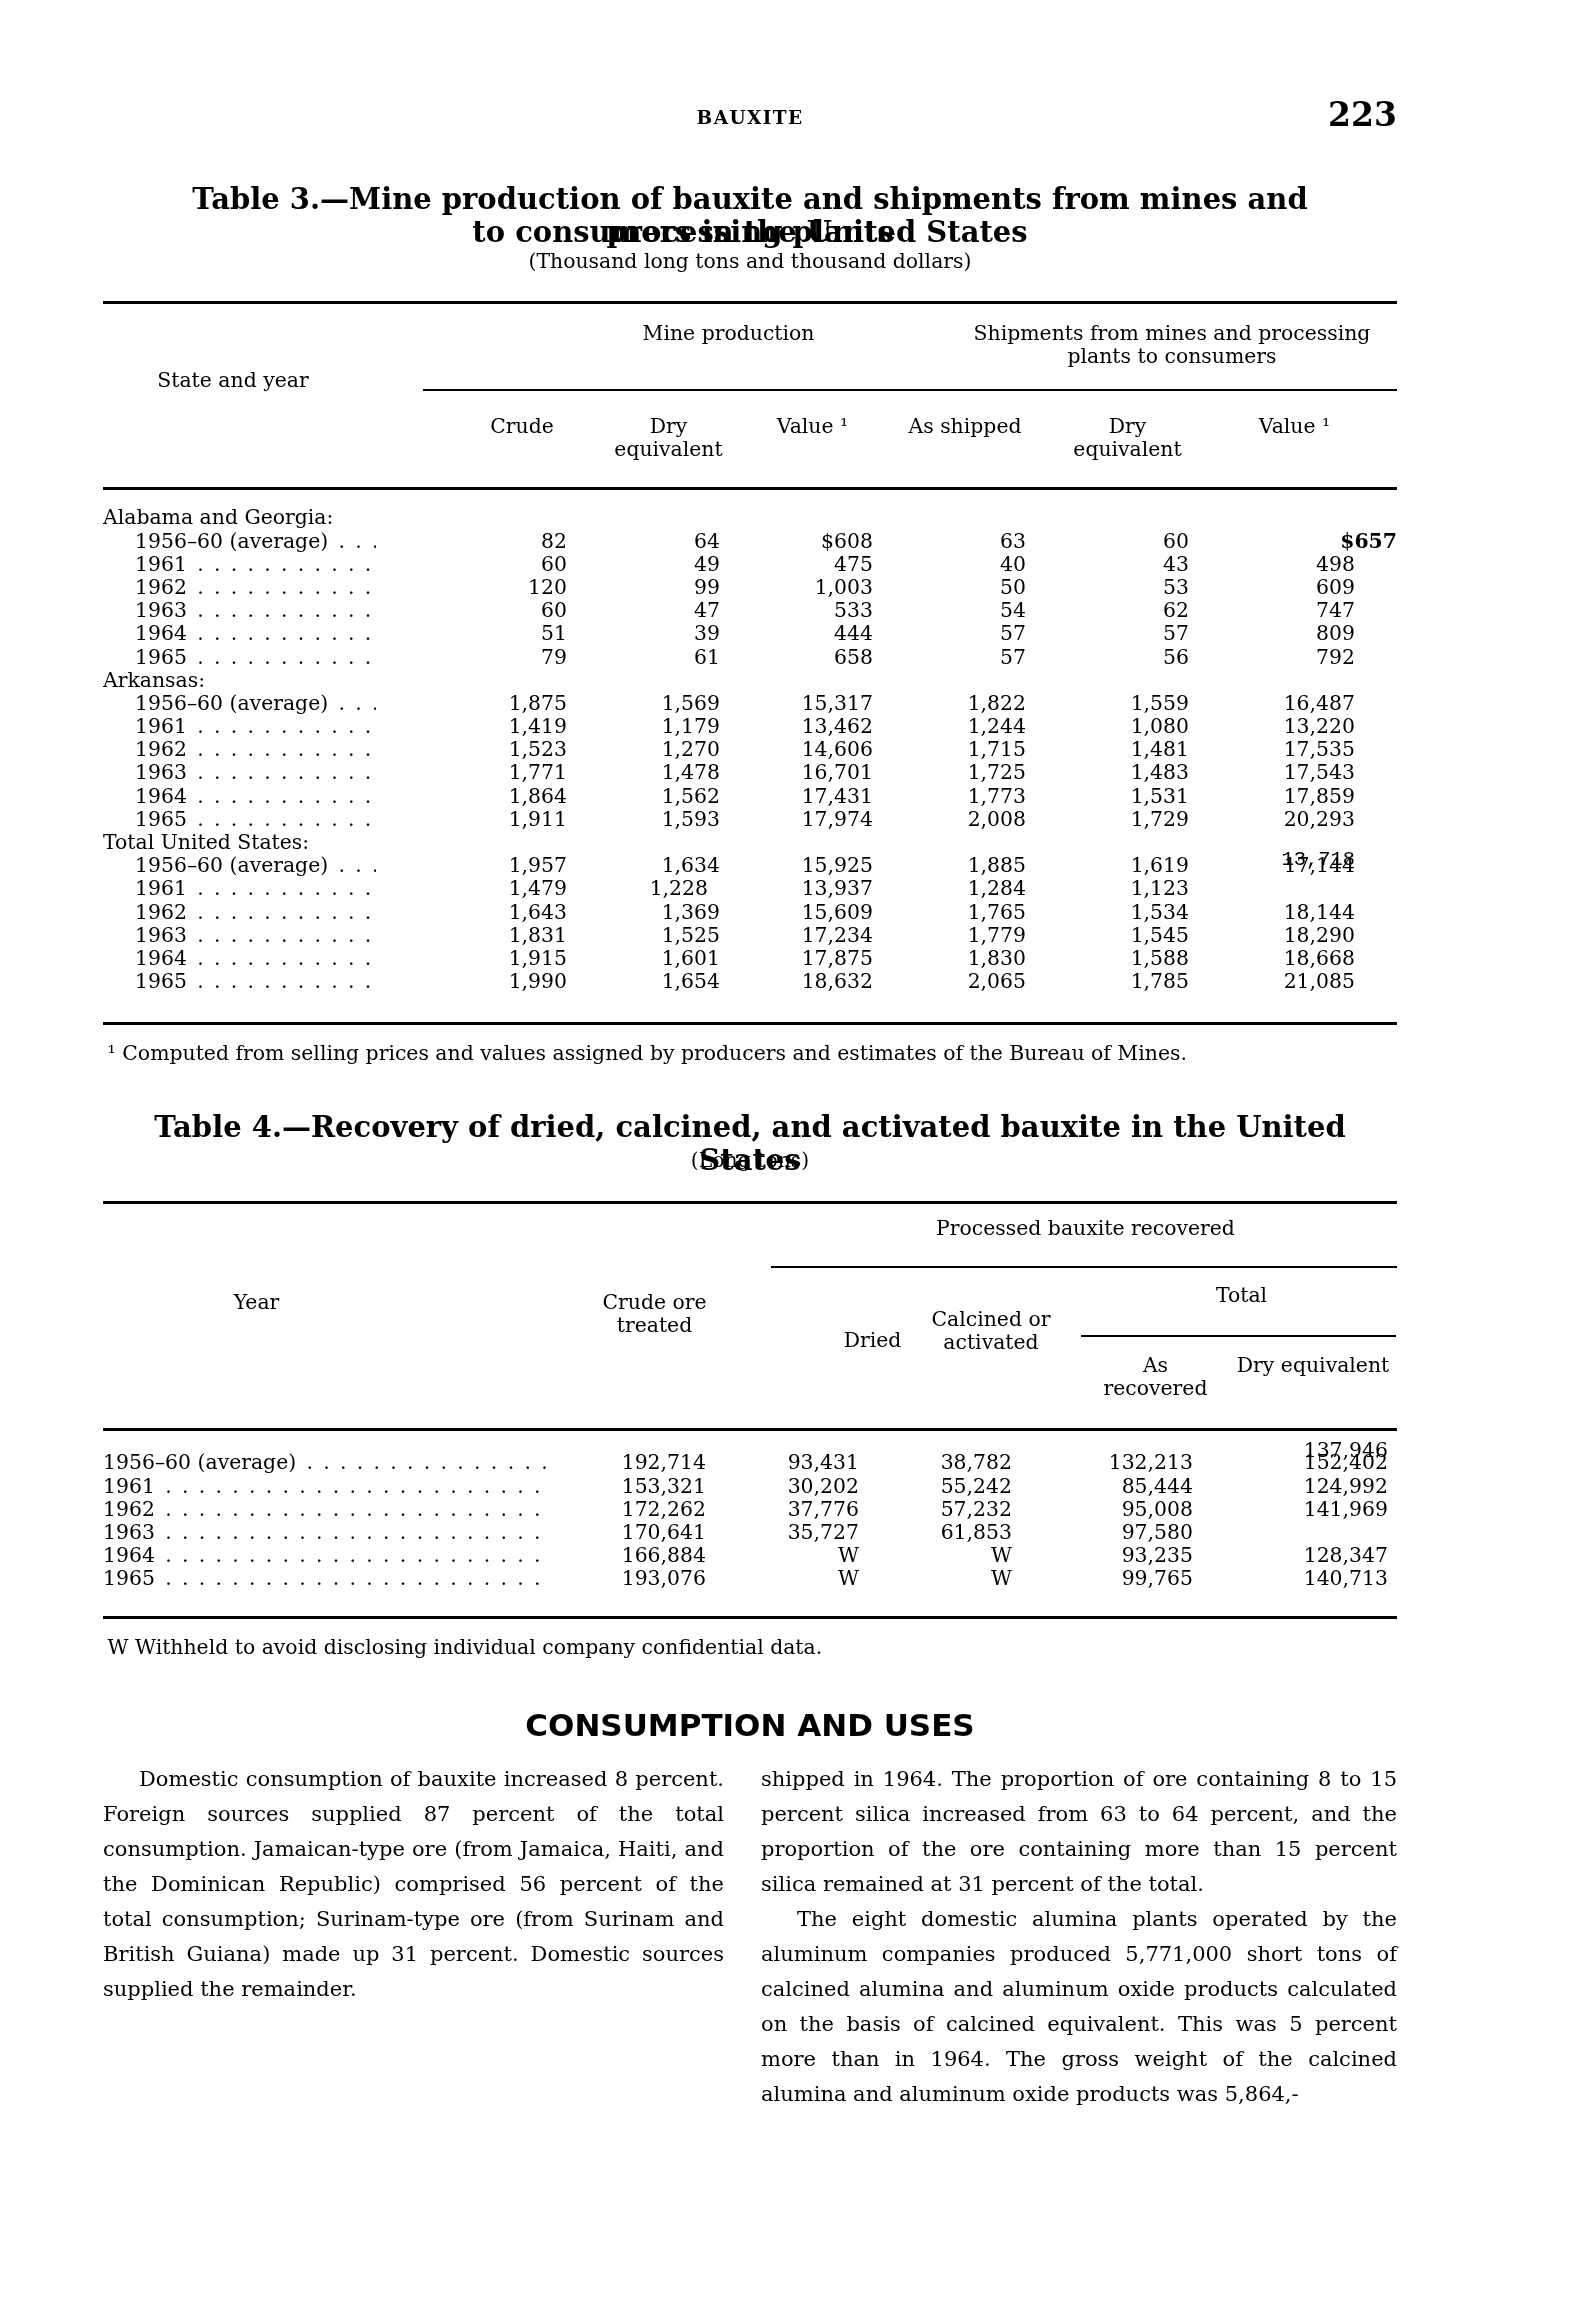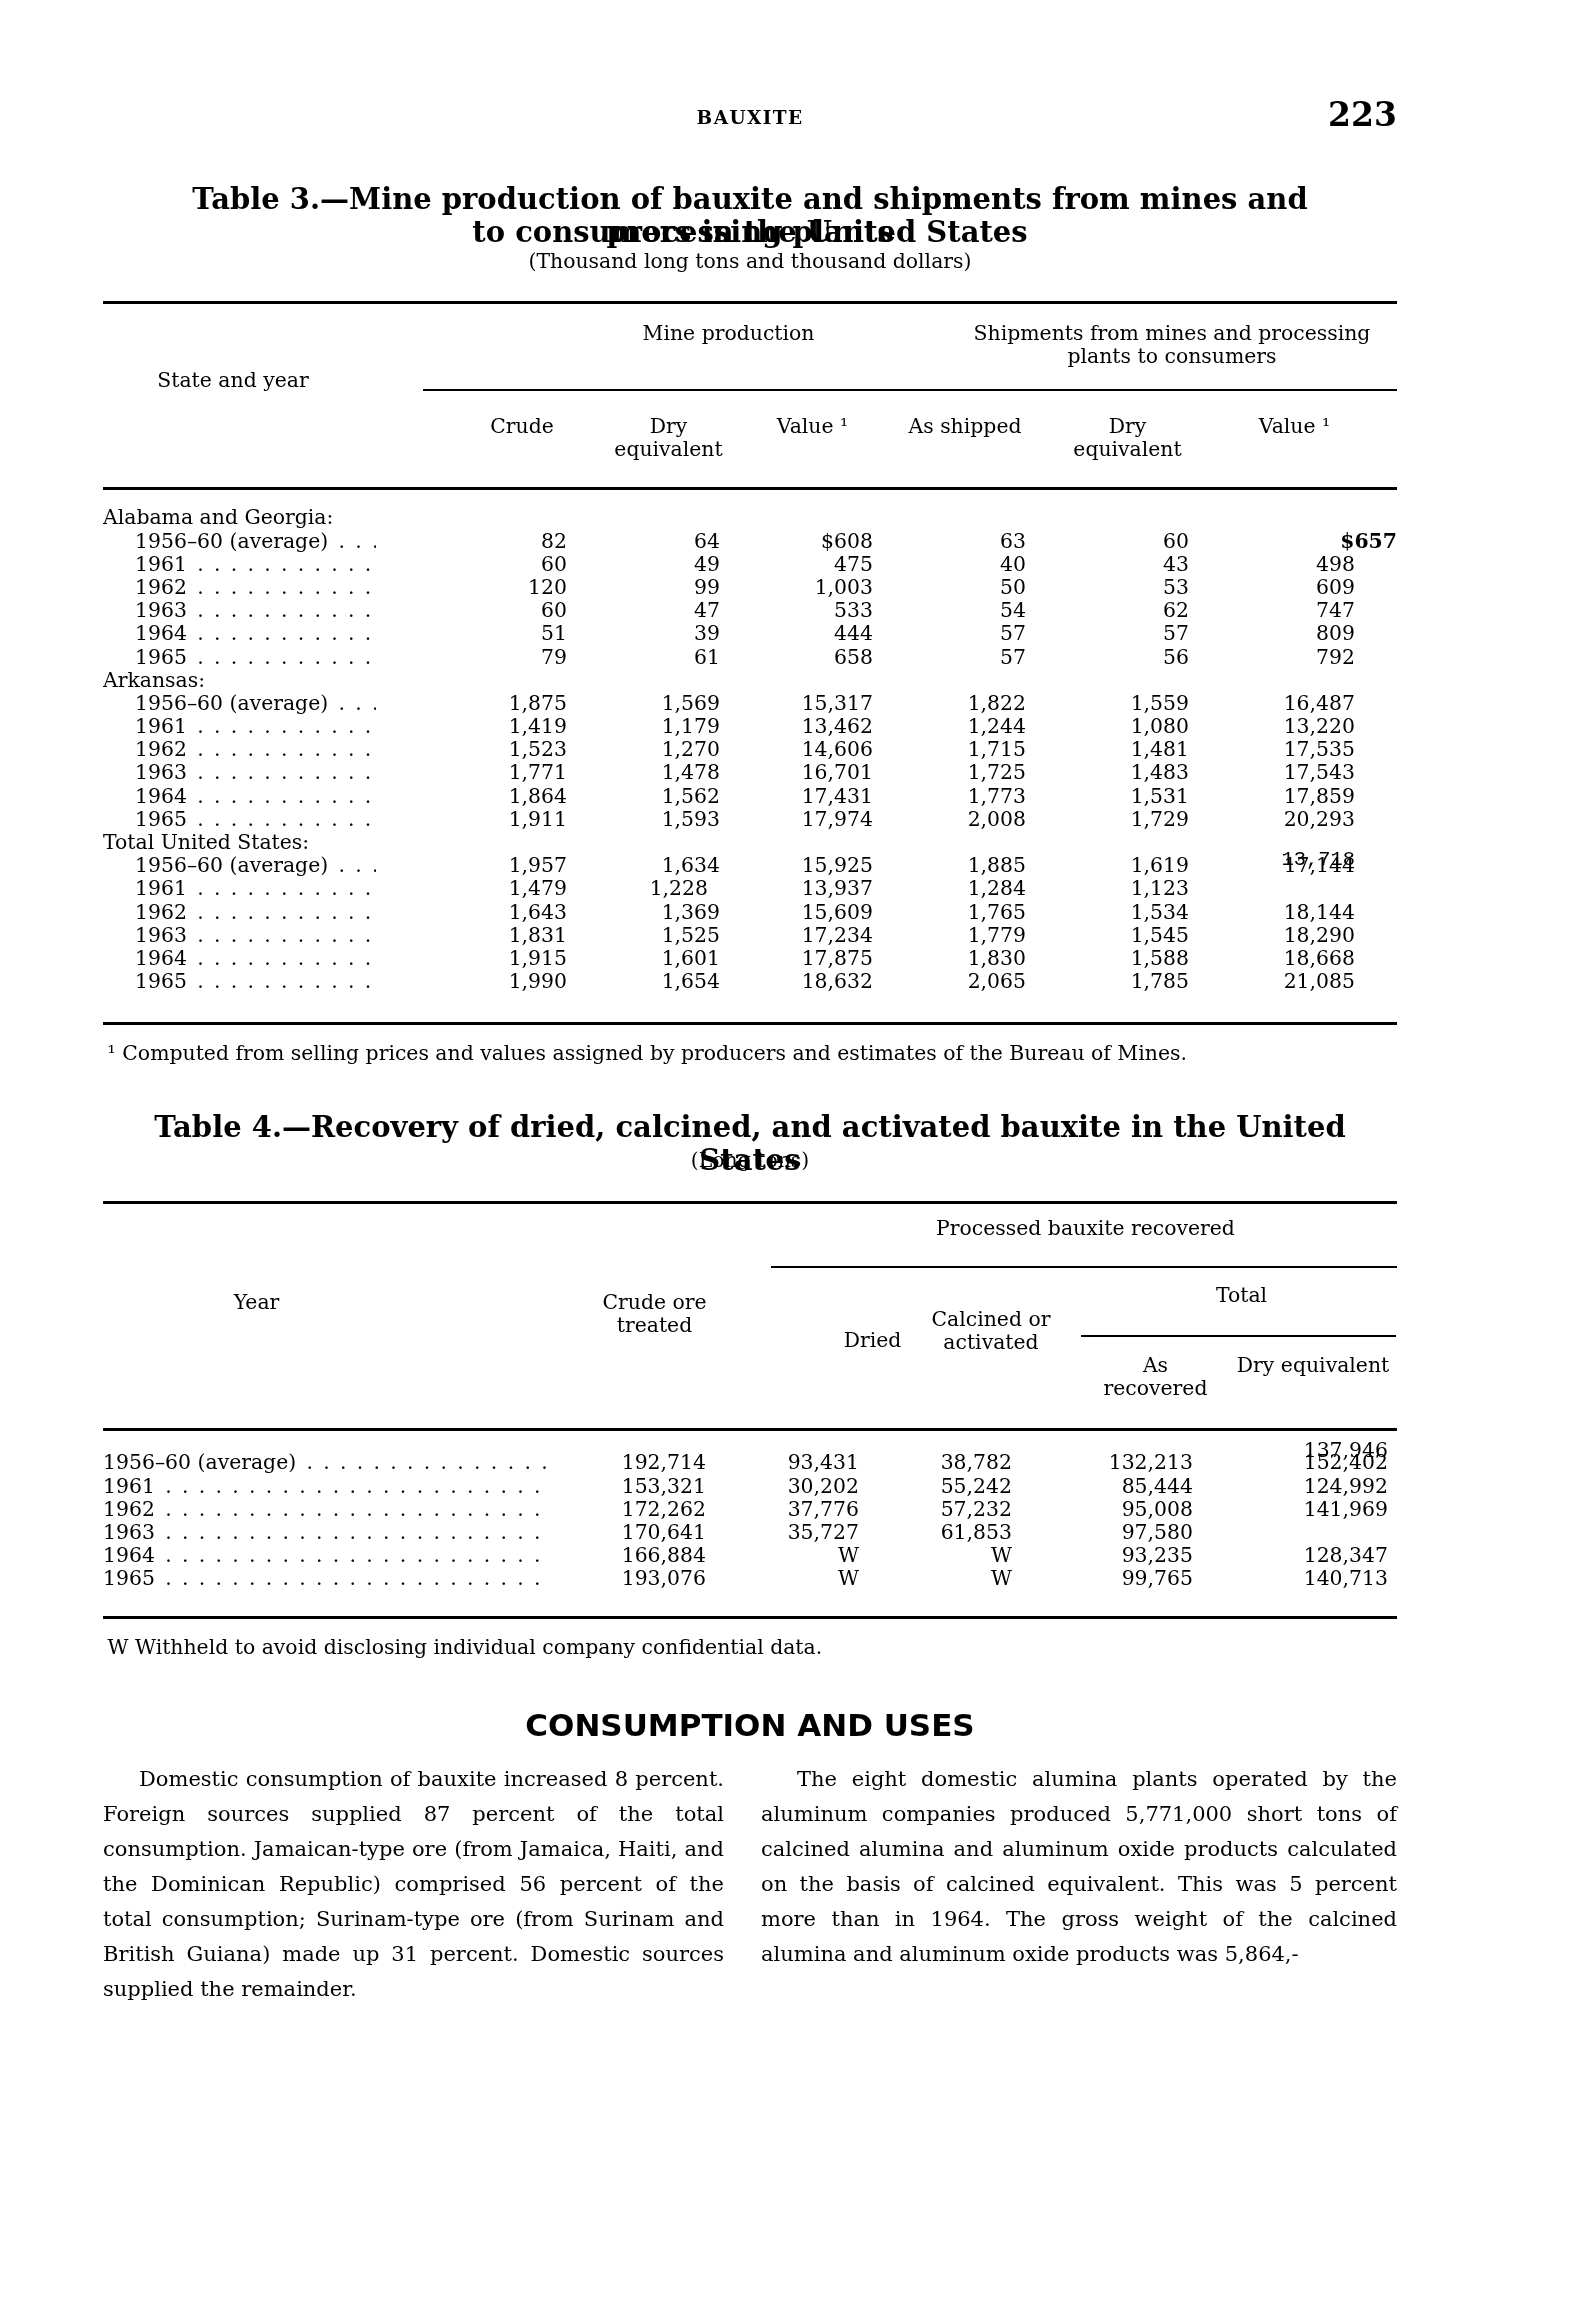--- a/index.html
+++ b/index.html
@@ -311,16 +311,17 @@
     <div class="rule" style="left:0; top:1616px; width:1294px;"></div>
     <div class="footnote" style="left:4.6px; top:1635px;">W Withheld to avoid disclosing individual company confidential data.</div>
   </div>
 
   <div class="section-heading" style="top:1707px;">CONSUMPTION AND USES</div>
 
   <div class="col-text" id="col-left" style="left:0; top:1762px; width:621px;">
       <p>Domestic consumption of bauxite increased 8 percent. Foreign sources supplied 87 percent of the total consumption. Jamaican-type ore (from Jamaica, Haiti, and the Dominican Republic) comprised 56 percent of the total consumption; Surinam-type ore (from Surinam and British Guiana) made up 31 percent. Domestic sources supplied the remainder.</p>
     </div>
   <div class="col-text" id="col-right" style="left:658px; top:1762px; width:636px;">
+      <p class="cont">shipped in 1964. The proportion of ore containing 8 to 15 percent silica increased from 63 to 64 percent, and the proportion of the ore containing more than 15 percent silica remained at 31 percent of the total.</p>
       <p>The eight domestic alumina plants operated by the aluminum companies produced 5,771,000 short tons of calcined alumina and aluminum oxide products calculated on the basis of calcined equivalent. This was 5 percent more than in 1964. The gross weight of the calcined alumina and aluminum oxide products was 5,864,-</p>
     </div>
 </div>
 
 
 </body></html>

